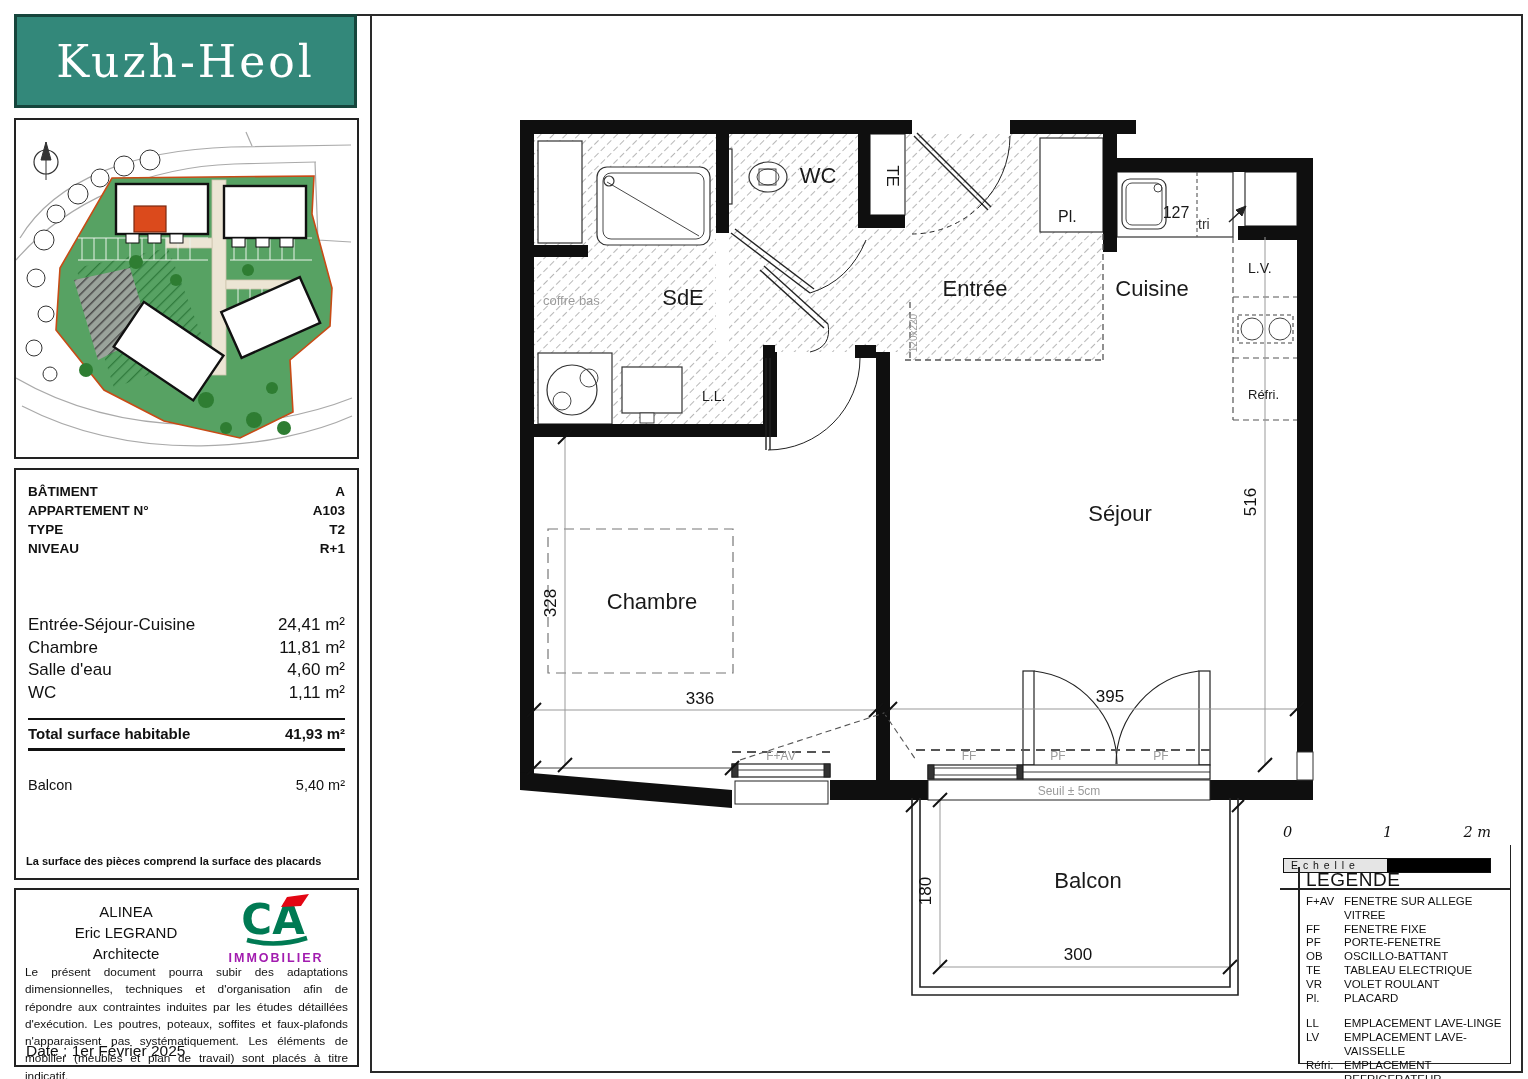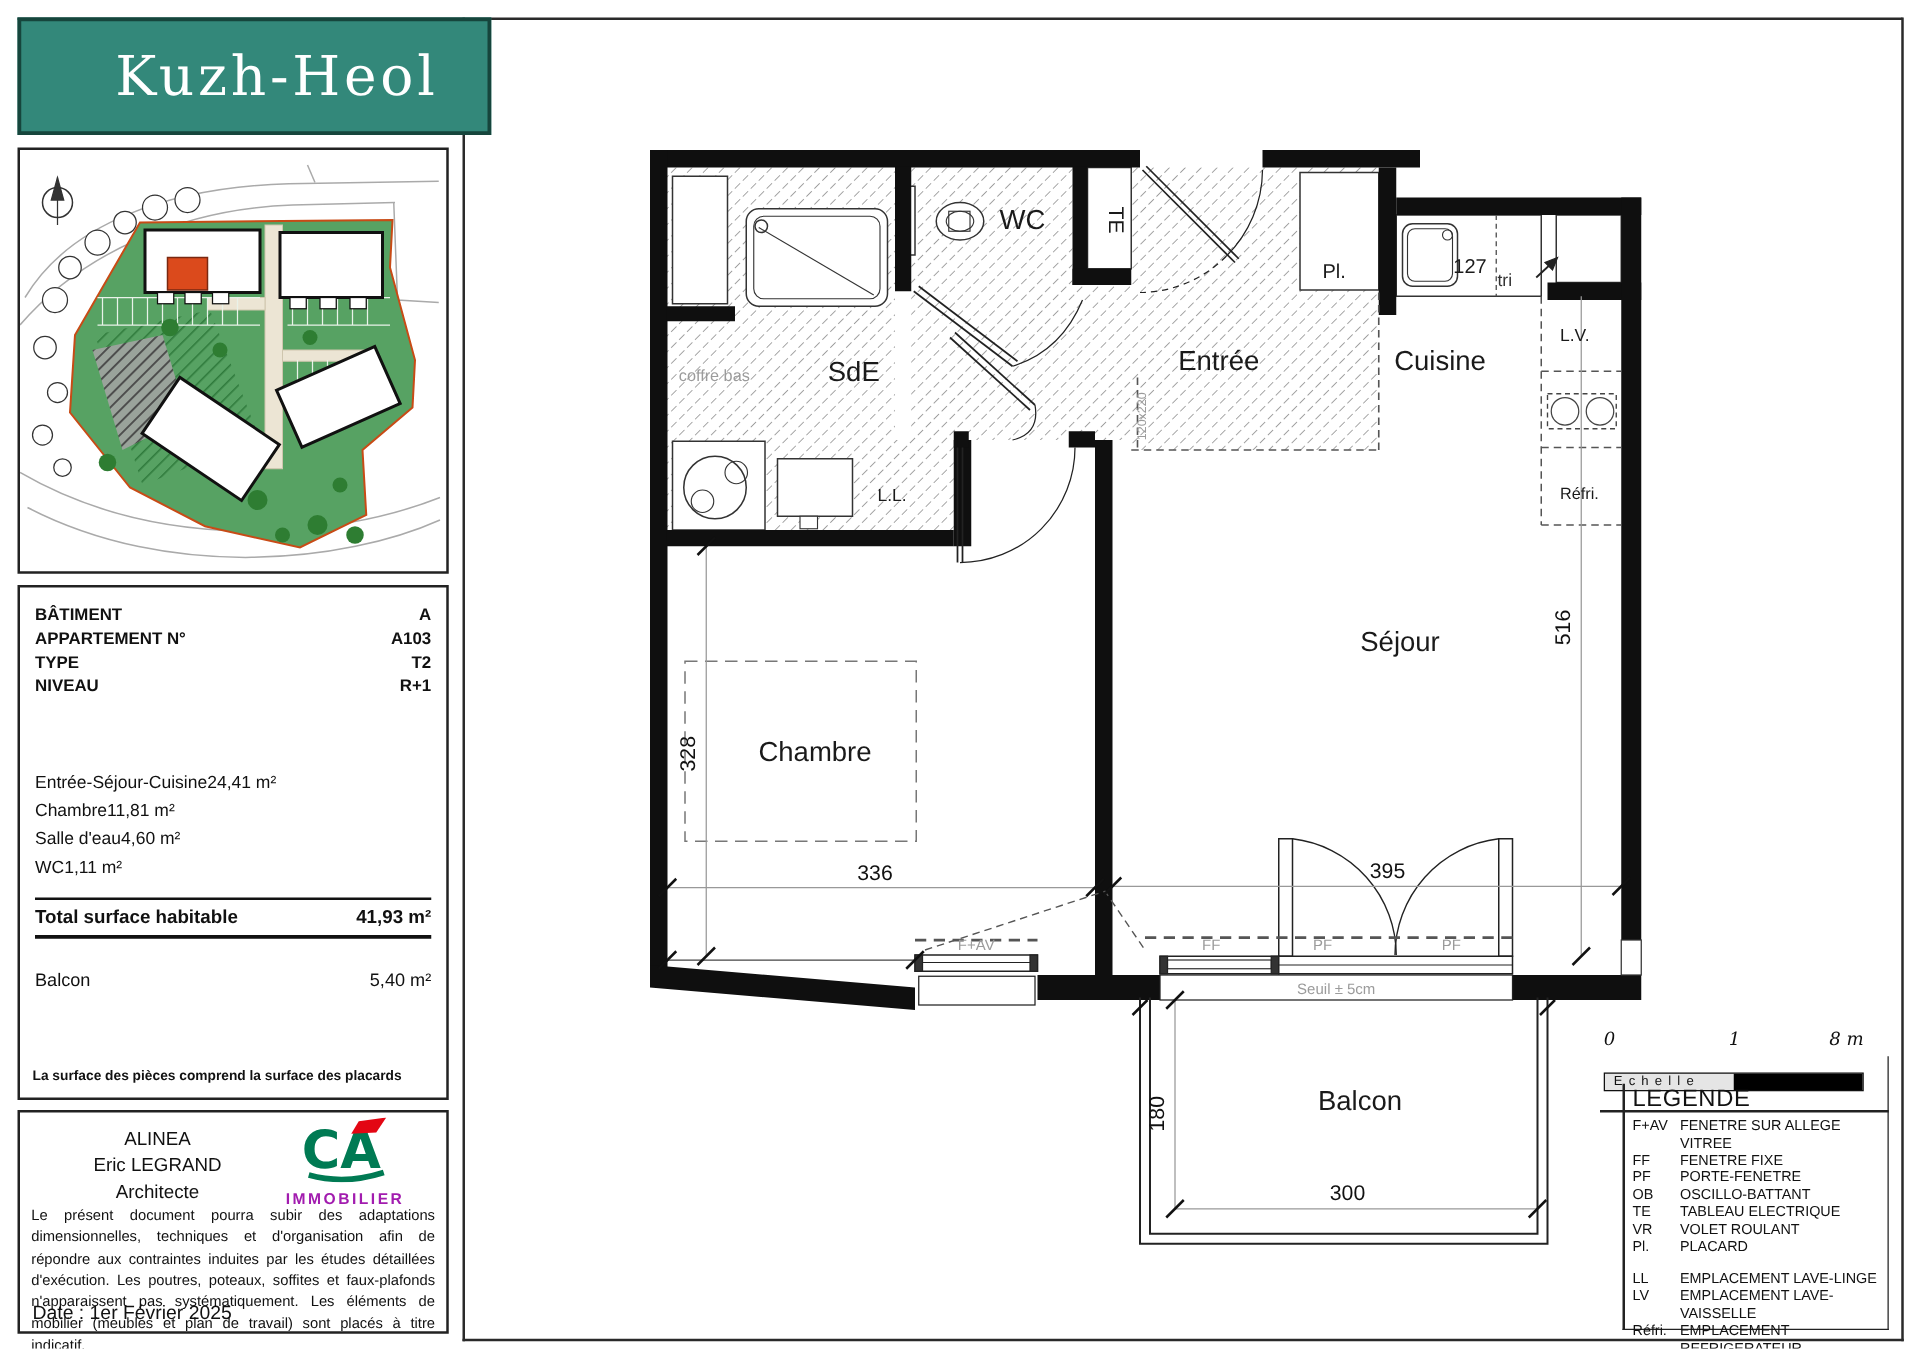--- a/index.html
+++ b/index.html
@@ -3,32 +3,32 @@
 <meta charset="utf-8">
 <style>
   html,body{margin:0;padding:0;background:#fff;}
   .sheet{position:relative;width:1528px;height:1079px;background:#fff;overflow:hidden;
          font-family:"Liberation Sans",sans-serif;color:#111;}
   .abs{position:absolute;}
   .bline{position:absolute;background:#2a2a2a;}
 
   
   .logo-box{left:14px;top:14px;width:337px;height:88px;background:#33887a;border:3px solid #16453c;
-            display:flex;align-items:center;justify-content:center;padding-left:36px;}
+            display:flex;align-items:center;justify-content:center;}
   .logo-text{font-family:"DejaVu Serif",serif;color:#fff;font-size:44px;letter-spacing:3px;}
 
   
   .site-box{left:14px;top:118px;width:341px;height:337px;border:2px solid #222;background:#fff;}
 
   
   .info-box{left:14px;top:468px;width:341px;height:408px;border:2px solid #222;background:#fff;}
   .info-inner{position:absolute;left:12px;right:12px;top:12px;}
   .kv{display:flex;justify-content:space-between;font-weight:bold;font-size:13.5px;line-height:19px;}
   .areas{margin-top:56px;}
-  .area{display:flex;font-size:14px;line-height:22.5px;}
+  .area{display:flex;justify-content:space-between;font-size:17px;line-height:22.5px;}
   .total{margin-top:14px;border-top:2px solid #111;border-bottom:3px solid #111;display:flex;
          justify-content:space-between;font-weight:bold;font-size:15px;padding:5px 0 6px 0;}
   .balcon-row{display:flex;justify-content:space-between;font-size:14.5px;margin-top:26px;}
   .footnote{position:absolute;left:10px;bottom:11px;font-size:11px;font-weight:bold;}
 
   
   .arch-box{left:14px;top:888px;width:341px;height:175px;border:2px solid #222;background:#fff;}
   .arch-names{position:absolute;left:20px;top:11px;width:180px;text-align:center;font-size:15px;line-height:21px;}
   .ca{position:absolute;right:22px;top:4px;width:118px;text-align:center;}
   .ca-word{color:#a21caf;font-weight:bold;font-size:12.5px;letter-spacing:2px;margin-top:1px;}
@@ -446,21 +446,21 @@
       <text x="1256" y="502" transform="rotate(-90 1256 502)">516</text>
       <text x="556" y="603" transform="rotate(-90 556 603)">328</text>
       <text x="931" y="891" transform="rotate(-90 931 891)">180</text>
     </g>
   </svg>
 
   <div class="abs scalebar">
     <div class="nums">
       <span>0</span>
       <span class="n1">1</span>
-      <span class="n2">8 m</span>
+      <span class="n2">2 m</span>
     </div>
     <div class="bar">
       <div class="bar-fill"></div>
       <div class="bar-label">E c h e l l e</div>
     </div>
   </div>
 
   <div class="abs legend">
     <div class="leg-vline"></div>
     <div class="leg-rline"></div>

